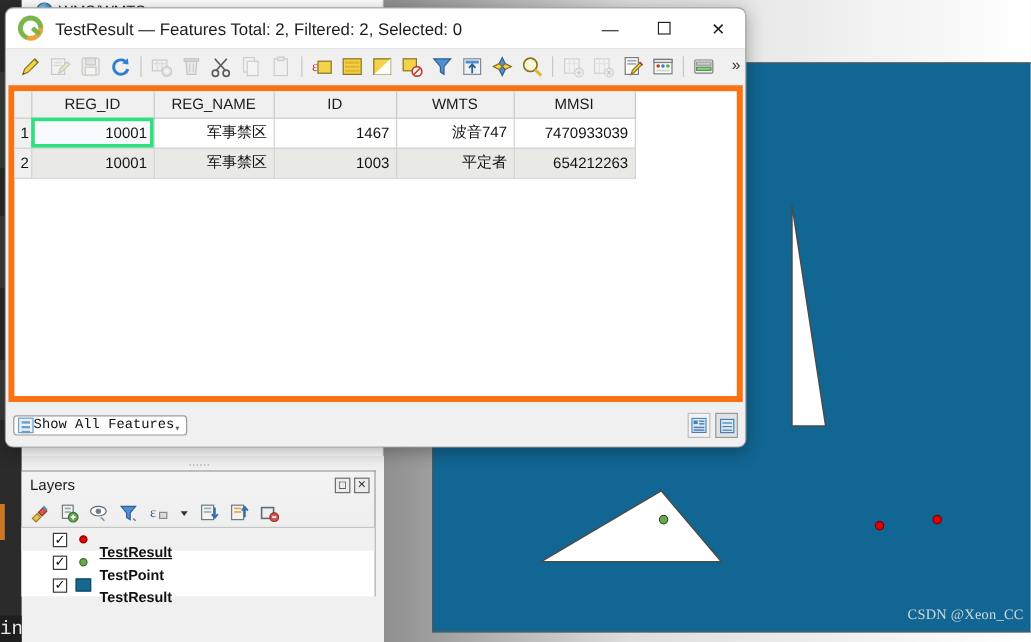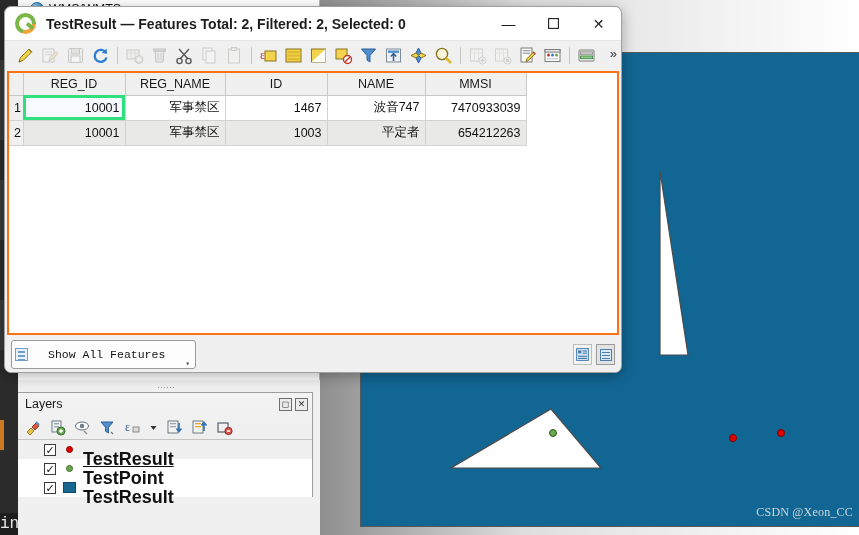--- a/index.html
+++ b/index.html
@@ -77,21 +77,21 @@
   }
   .layer-row.sel { background:#f0f0f0; }
   .lchk {
     width:12px; height:12px; border:1px solid #3a3a3a; background:#fff;
     font-size:11px; line-height:10px; text-align:center; color:#111; flex:none;
   }
   .lsym { width:13px; height:13px; flex:none; display:flex; align-items:center; justify-content:center; }
   .dot-red { width:7px;height:7px;border-radius:50%;background:#e00000;border:1px solid #8d0000; }
   .dot-green { width:7px;height:7px;border-radius:50%;background:#6aa84f;border:1px solid #3f6e2c; }
   .sq-blue { width:13px;height:11px;background:#17678f;border:1px solid #0d4a6b; }
-  .layer-name { font-size:18px; font-weight:bold; color:#111;margin-top:20px; }
+  .layer-name { font-size:12px; font-weight:bold; color:#111;margin-top:20px; }
   .layer-name.u { text-decoration: underline; }
 
   
   .splitter-dots {
     position:absolute; left:18px; top:384px; width:295px; height:7px;
     display:flex; align-items:center; justify-content:center; gap:2px;
   }
   .splitter-dots i { width:1px;height:1px;background:#9a9a9a;display:block; }
 
   
@@ -128,40 +128,40 @@
   }
   .qgis-logo::after{
     content:""; position:absolute; left:4px; top:4px; width:13px; height:13px;
     border-radius:50%; background:#ffffff;
   }
   .qgis-logo::before{
     content:""; position:absolute; left:11px; top:11px; width:8px; height:4px;
     background:#7ab648; transform:rotate(40deg); z-index:2; border-radius:1px;
   }
   .dlg-title-text {
-    margin-left:10px; font-size:14px; color:#1d1d1d; flex:1;font-weight:bold;
+    margin-left:10px; font-size:14px; color:#1d1d1d; flex:1;
   }
   .wbtn {
     width:45px;height:34px;display:flex;align-items:center;justify-content:center;
     font-size:14px;color:#1d1d1d;
   }
   .wbtn:last-child{ border-radius:0 7px 0 0; }
 
   .dlg-toolbar {
     height:28px; background:#f0f0f0; display:flex; align-items:center;
     padding-left:8px; gap:0px; position:relative;
   }
   .tbi { width:25px;height:24px;display:flex;align-items:center;justify-content:center;flex:none;position:relative; }
   .tb-sep { width:1px;height:17px;background:#c6c6c6;margin:0 4px;flex:none; }
   .tb-more { position:absolute; right:4px; top:5px; font-size:13px; color:#333; }
 
   
   .tbl-area {
     position:absolute; left:2px; top:64px; right:2px; bottom:37px;
-    background:#ffffff; border:2px solid #f97316; overflow:hidden;
+    background:#ffffff; border:5px solid #f97316; overflow:hidden;
   }
   table.attr { border-collapse:collapse; table-layout:fixed; width:517px; }
   table.attr th {
     height:22px; background:#f0f0f0; border-right:1px solid #c8c8c8;
     border-bottom:1px solid #c8c8c8; font-weight:normal; font-size:12.5px;
     color:#1a1a1a; text-align:center;
   }
   table.attr td {
     height:25px; border-right:1px solid #d2d2d2; border-bottom:1px solid #d2d2d2;
     font-size:12.5px; color:#111; padding:0 5px;
@@ -178,23 +178,23 @@
   td.selcell {
     outline:3px solid #2ee07e; outline-offset:-3px; background:#f7fbff !important;
   }
 
   
   .dlg-footer {
     position:absolute; left:0; bottom:0; width:100%; height:35px;
     background:#f0f0f0; display:flex; align-items:center; padding:0 6px;
   }
   .combo {
-    height:29px; min-width:142px; background:#fdfdfd;
+    height:17px; min-width:142px; background:#fdfdfd;
     border:1px solid #9a9a9a; border-radius:3px;
-    display:flex; align-items:center; gap:20px; padding:0 3px;
+    display:flex; align-items:center; gap:0; padding:0 3px;
     font-family:"Liberation Mono", monospace; font-size:11.5px; color:#111;
   }
   .combo-ico {
     width:13px;height:13px;background:#e8f1fa;border:1px solid #6f9fc7;flex:none;
     position:relative;
   }
   .combo-ico::after{
     content:""; position:absolute; left:2px; top:2px; right:2px; height:2px;
     background:#6f9fc7; box-shadow:0 4px 0 #6f9fc7, 0 8px 0 #6f9fc7;
   }
@@ -536,21 +536,21 @@
           <col style="width:102px">
             <col style="width:98px">
             <col style="width:101px">
         </colgroup>
         <thead>
           <tr>
             <th class="rownum-h"></th>
             <th>REG_ID</th>
             <th>REG_NAME</th>
             <th>ID</th>
-            <th>NAME</th>
+            <th>WMTS</th>
             <th>MMSI</th>
           </tr>
         </thead>
         <tbody>
           <tr class="r1">
             <td class="rownum">1</td>
             <td class="num selcell">10001</td>
             <td class="txt">军事禁区</td>
             <td class="num">1467</td>
             <td class="txt">波音747</td>

